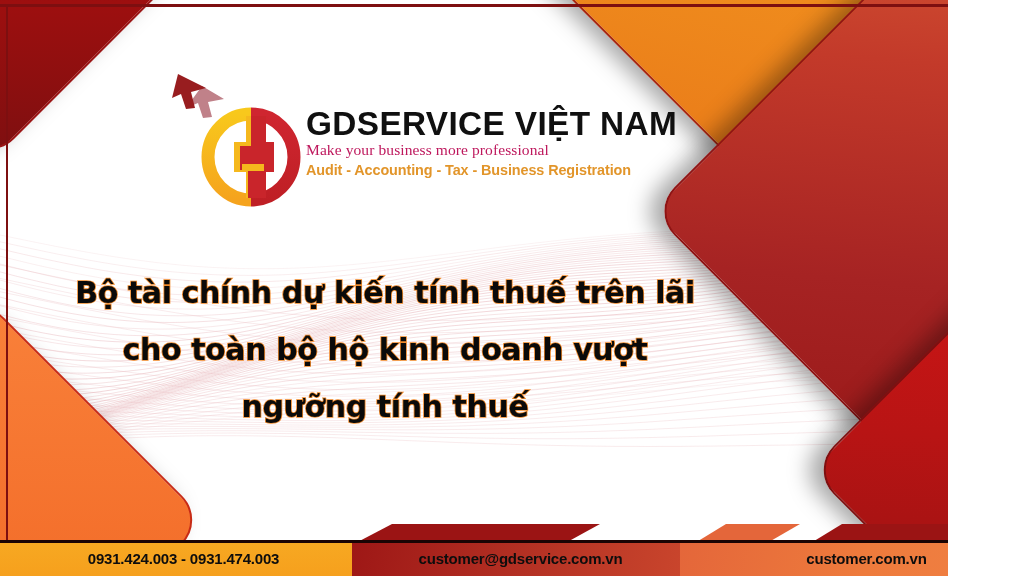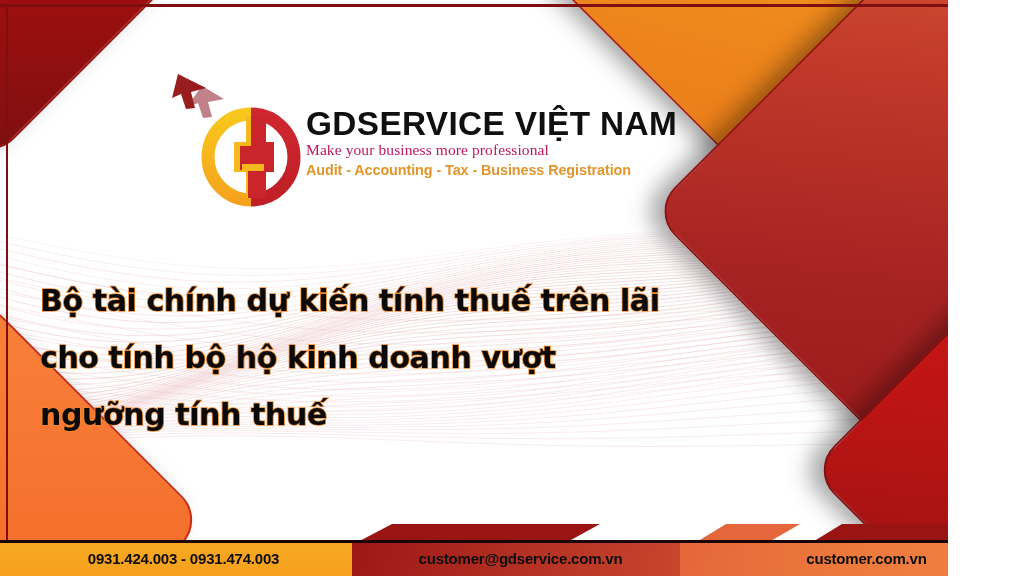--- a/index.html
+++ b/index.html
@@ -153,24 +153,24 @@
     margin-top: 2px;
     letter-spacing: -0.1px;
     white-space: nowrap;
     transform: scaleX(0.96);
     transform-origin: left center;
   }
 
   
   .headline {
     position: absolute;
-    left: 40px; top: 286px;
+    left: 40px; top: 278px;
     width: 690px;
     z-index: 5;
-    text-align: left;
+    text-align: center;
   }
   .headline-line {
     font-family: "DejaVu Sans", sans-serif;
     font-size: 30px;
     font-weight: 700;
     color: #0a0a0a;
     letter-spacing: -0.4px;
     line-height: 1;
     margin-bottom: 27px;
     white-space: nowrap;
@@ -365,21 +365,21 @@
 
     <div class="logo-text">
       <div class="brand-name">GDSERVICE VIỆT NAM</div>
       <div class="brand-tagline">Make your business more professional</div>
       <div class="brand-services">Audit - Accounting - Tax - Business Registration</div>
     </div>
   </div>
 
   <div class="headline">
     <div class="headline-line">Bộ tài chính dự kiến tính thuế trên lãi</div>
-    <div class="headline-line">cho tính bộ hộ kinh doanh vượt</div>
+    <div class="headline-line">cho toàn bộ hộ kinh doanh vượt</div>
     <div class="headline-line">ngưỡng tính thuế</div>
   </div>
 
   <svg class="footer-accents" viewBox="0 0 1024 22" preserveAspectRatio="none">
     <polygon points="350,22 392,0 600,0 560,22" fill="#9b1414"></polygon>
     <polygon points="690,22 726,0 800,0 762,22" fill="#e4663a"></polygon>
     <polygon points="806,22 842,0 1024,0 1024,22" fill="#9b1414"></polygon>
   </svg>
 
   <div class="footer">

